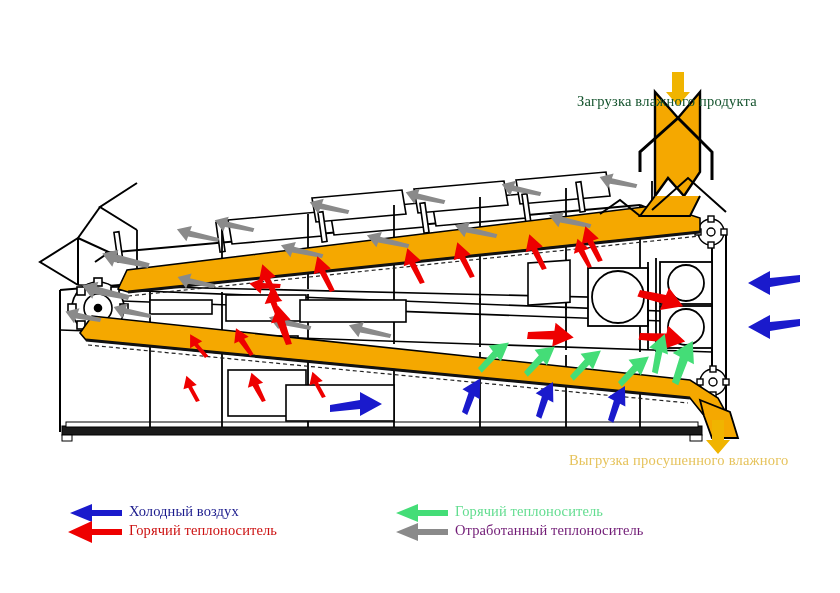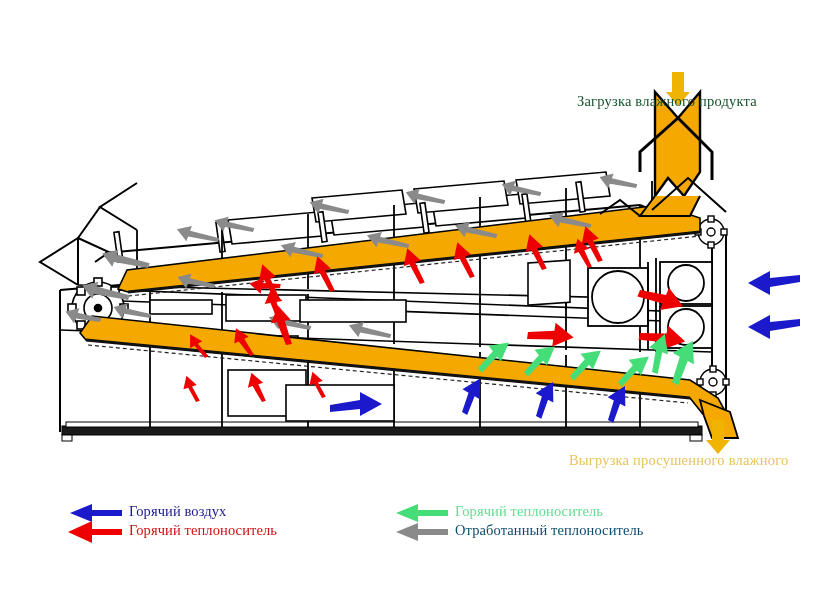--- a/index.html
+++ b/index.html
@@ -8,21 +8,21 @@
        font-family:"Liberation Serif", serif;}
   #stage{position:relative;width:840px;height:593px;background:#fff;}
   svg.layer{position:absolute;left:0;top:0;width:840px;height:593px;}
   .lbl{position:absolute;white-space:nowrap;font-family:"Liberation Serif",serif;}
   #t-load{left:577px;top:54px;font-size:14.5px;color:#14532d;letter-spacing:.2px;margin-top:39px;}
   #t-unload{left:569px;top:452px;font-size:14.5px;color:#e6c35c;letter-spacing:.2px;}
   .leg-txt{font-size:14.5px;letter-spacing:.1px;}
   #lg1{left:129px;top:503px;color:#1a1a8c;}
   #lg2{left:129px;top:522px;color:#cc1111;}
   #lg3{left:455px;top:503px;color:#63dd90;}
-  #lg4{left:455px;top:522px;color:#0c4a6e;}
+  #lg4{left:455px;top:522px;color:#701a75;}
 </style>
 </head>
 <body>
 
 <div id="stage">
 
   <svg class="layer" viewBox="0 0 840 593">
     <defs>
       <marker id="mgray" markerWidth="6" markerHeight="6" refX="5" refY="3" orient="auto">
         <path d="M0,0 L6,3 L0,6 z" fill="#8a8a8a"></path>
@@ -395,18 +395,18 @@
       <path d="M448,510 L418,510 L418,504 L396,513 L418,522 L418,516 L448,516 Z"></path>
     </g>
     <g fill="#8a8a8a">
       <path d="M448,529 L418,529 L418,523 L396,532 L418,541 L418,535 L448,535 Z"></path>
     </g>
   </svg>
 
   <div class="lbl" id="t-load">Загрузка влажного продукта</div>
   <div class="lbl" id="t-unload">Выгрузка просушенного влажного</div>
 
-  <div class="lbl leg-txt" id="lg1">Горячий воздух</div>
+  <div class="lbl leg-txt" id="lg1">Холодный воздух</div>
   <div class="lbl leg-txt" id="lg2">Горячий теплоноситель</div>
   <div class="lbl leg-txt" id="lg3">Горячий теплоноситель</div>
   <div class="lbl leg-txt" id="lg4">Отработанный теплоноситель</div>
 
 </div>
 
 </body></html>

